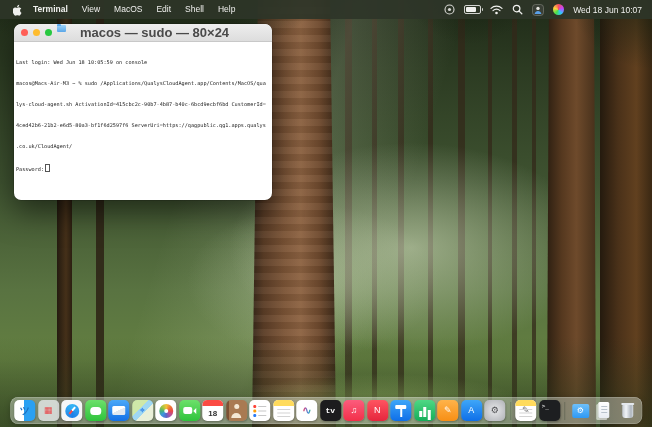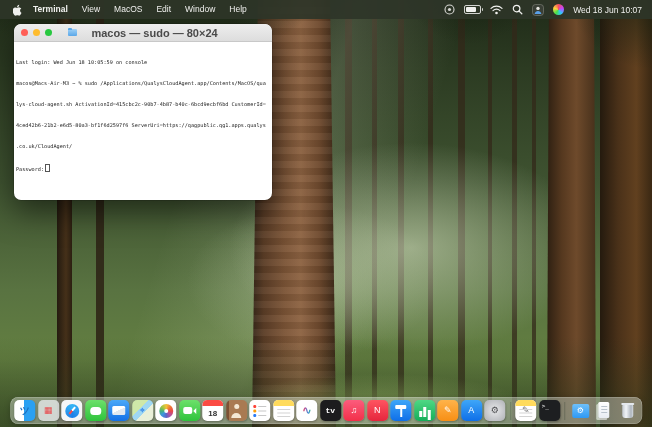--- a/index.html
+++ b/index.html
@@ -58,21 +58,21 @@
 
   
   .window{position:absolute;left:14px;top:24px;width:258px;height:176px;border-radius:7px;
     background:#ffffff;box-shadow:0 12px 30px rgba(0,0,0,.5),0 0 0 0.5px rgba(0,0,0,.25);z-index:40;
     display:flex;flex-direction:column;overflow:hidden;}
   .titlebar{position:relative;height:17px;flex:0 0 17px;border-bottom:1px solid #c8c8c8;border-radius:7px 7px 0 0;
     background:linear-gradient(#eeeeee,#dddddd);display:flex;align-items:center;justify-content:center;}
   .lights{position:absolute;left:7px;top:0;bottom:0;display:flex;align-items:center;gap:5px;}
   .light{width:7px;height:7px;border-radius:50%;}
   .l-close{background:#ff5f57;} .l-min{background:#febc2e;} .l-zoom{background:#28c840;}
-  .wtitle{display:flex;align-items:center;gap:14px;color:#4a4a4a;font-size:11px;font-weight:bold;}
+  .wtitle{display:flex;align-items:flex-start;gap:14px;color:#4a4a4a;font-size:13px;font-weight:bold;}
   .wfolder{position:relative;width:9px;height:7px;border-radius:1px;
     background:linear-gradient(#9fd1f7,#5aa7e8);}
   .wfolder:before{content:"";position:absolute;top:-1.5px;left:0;width:4px;height:2px;border-radius:1px 1px 0 0;background:#5aa7e8;}
   .tcontent{flex:1;padding:3px 2px;font-family:"DejaVu Sans Mono",monospace;
     font-size:5.2px;line-height:7px;color:#1c1c1c;white-space:pre;overflow:hidden;}
   .cursor{display:inline-block;width:3px;height:5.5px;border:0.8px solid #555;vertical-align:-1px;margin-left:0.5px;}
 
   
   .dock{position:absolute;left:50%;transform:translateX(-50%);bottom:3px;height:27px;z-index:50;
     display:flex;align-items:center;gap:2.5px;padding:0 4px;border-radius:8px;
@@ -156,21 +156,21 @@
     <div class="left">
       <div class="apple">
         <svg width="10" height="12" viewBox="0 0 10 12">
           <path fill="#f0f0ee" d="M7.1 6.4c0-1.3 1.1-1.9 1.15-1.93C7.6 3.5 6.6 3.4 6.25 3.38c-.85-.09-1.66.5-2.1.5-.43 0-1.1-.49-1.8-.47-.93.01-1.79.54-2.27 1.37-.97 1.68-.25 4.16.7 5.52.46.67 1 1.42 1.72 1.39.69-.03.95-.45 1.79-.45.83 0 1.07.45 1.8.43.74-.01 1.21-.67 1.66-1.34.53-.77.74-1.52.75-1.56-.02-.01-1.44-.55-1.45-2.33zM5.7 2.4c.38-.46.64-1.1.57-1.74-.55.02-1.22.37-1.61.83-.35.41-.66 1.06-.58 1.69.61.05 1.24-.31 1.62-.78z"></path>
         </svg>
       </div>
       <span class="menu-item appname">Terminal</span>
       <span class="menu-item">View</span>
       <span class="menu-item">MacOS</span>
       <span class="menu-item">Edit</span>
-      <span class="menu-item">Window</span>
+      <span class="menu-item">Shell</span>
       <span class="menu-item">Help</span>
     </div>
     <div class="right">
       <span class="sicon">
         <svg width="11" height="11" viewBox="0 0 11 11">
           <circle cx="5.5" cy="5.5" r="4.5" fill="none" stroke="#d8d8d4" stroke-width="1.1"></circle>
           <circle cx="5.5" cy="5.5" r="1.6" fill="#d8d8d4"></circle>
         </svg>
       </span>
       <span class="sicon">

